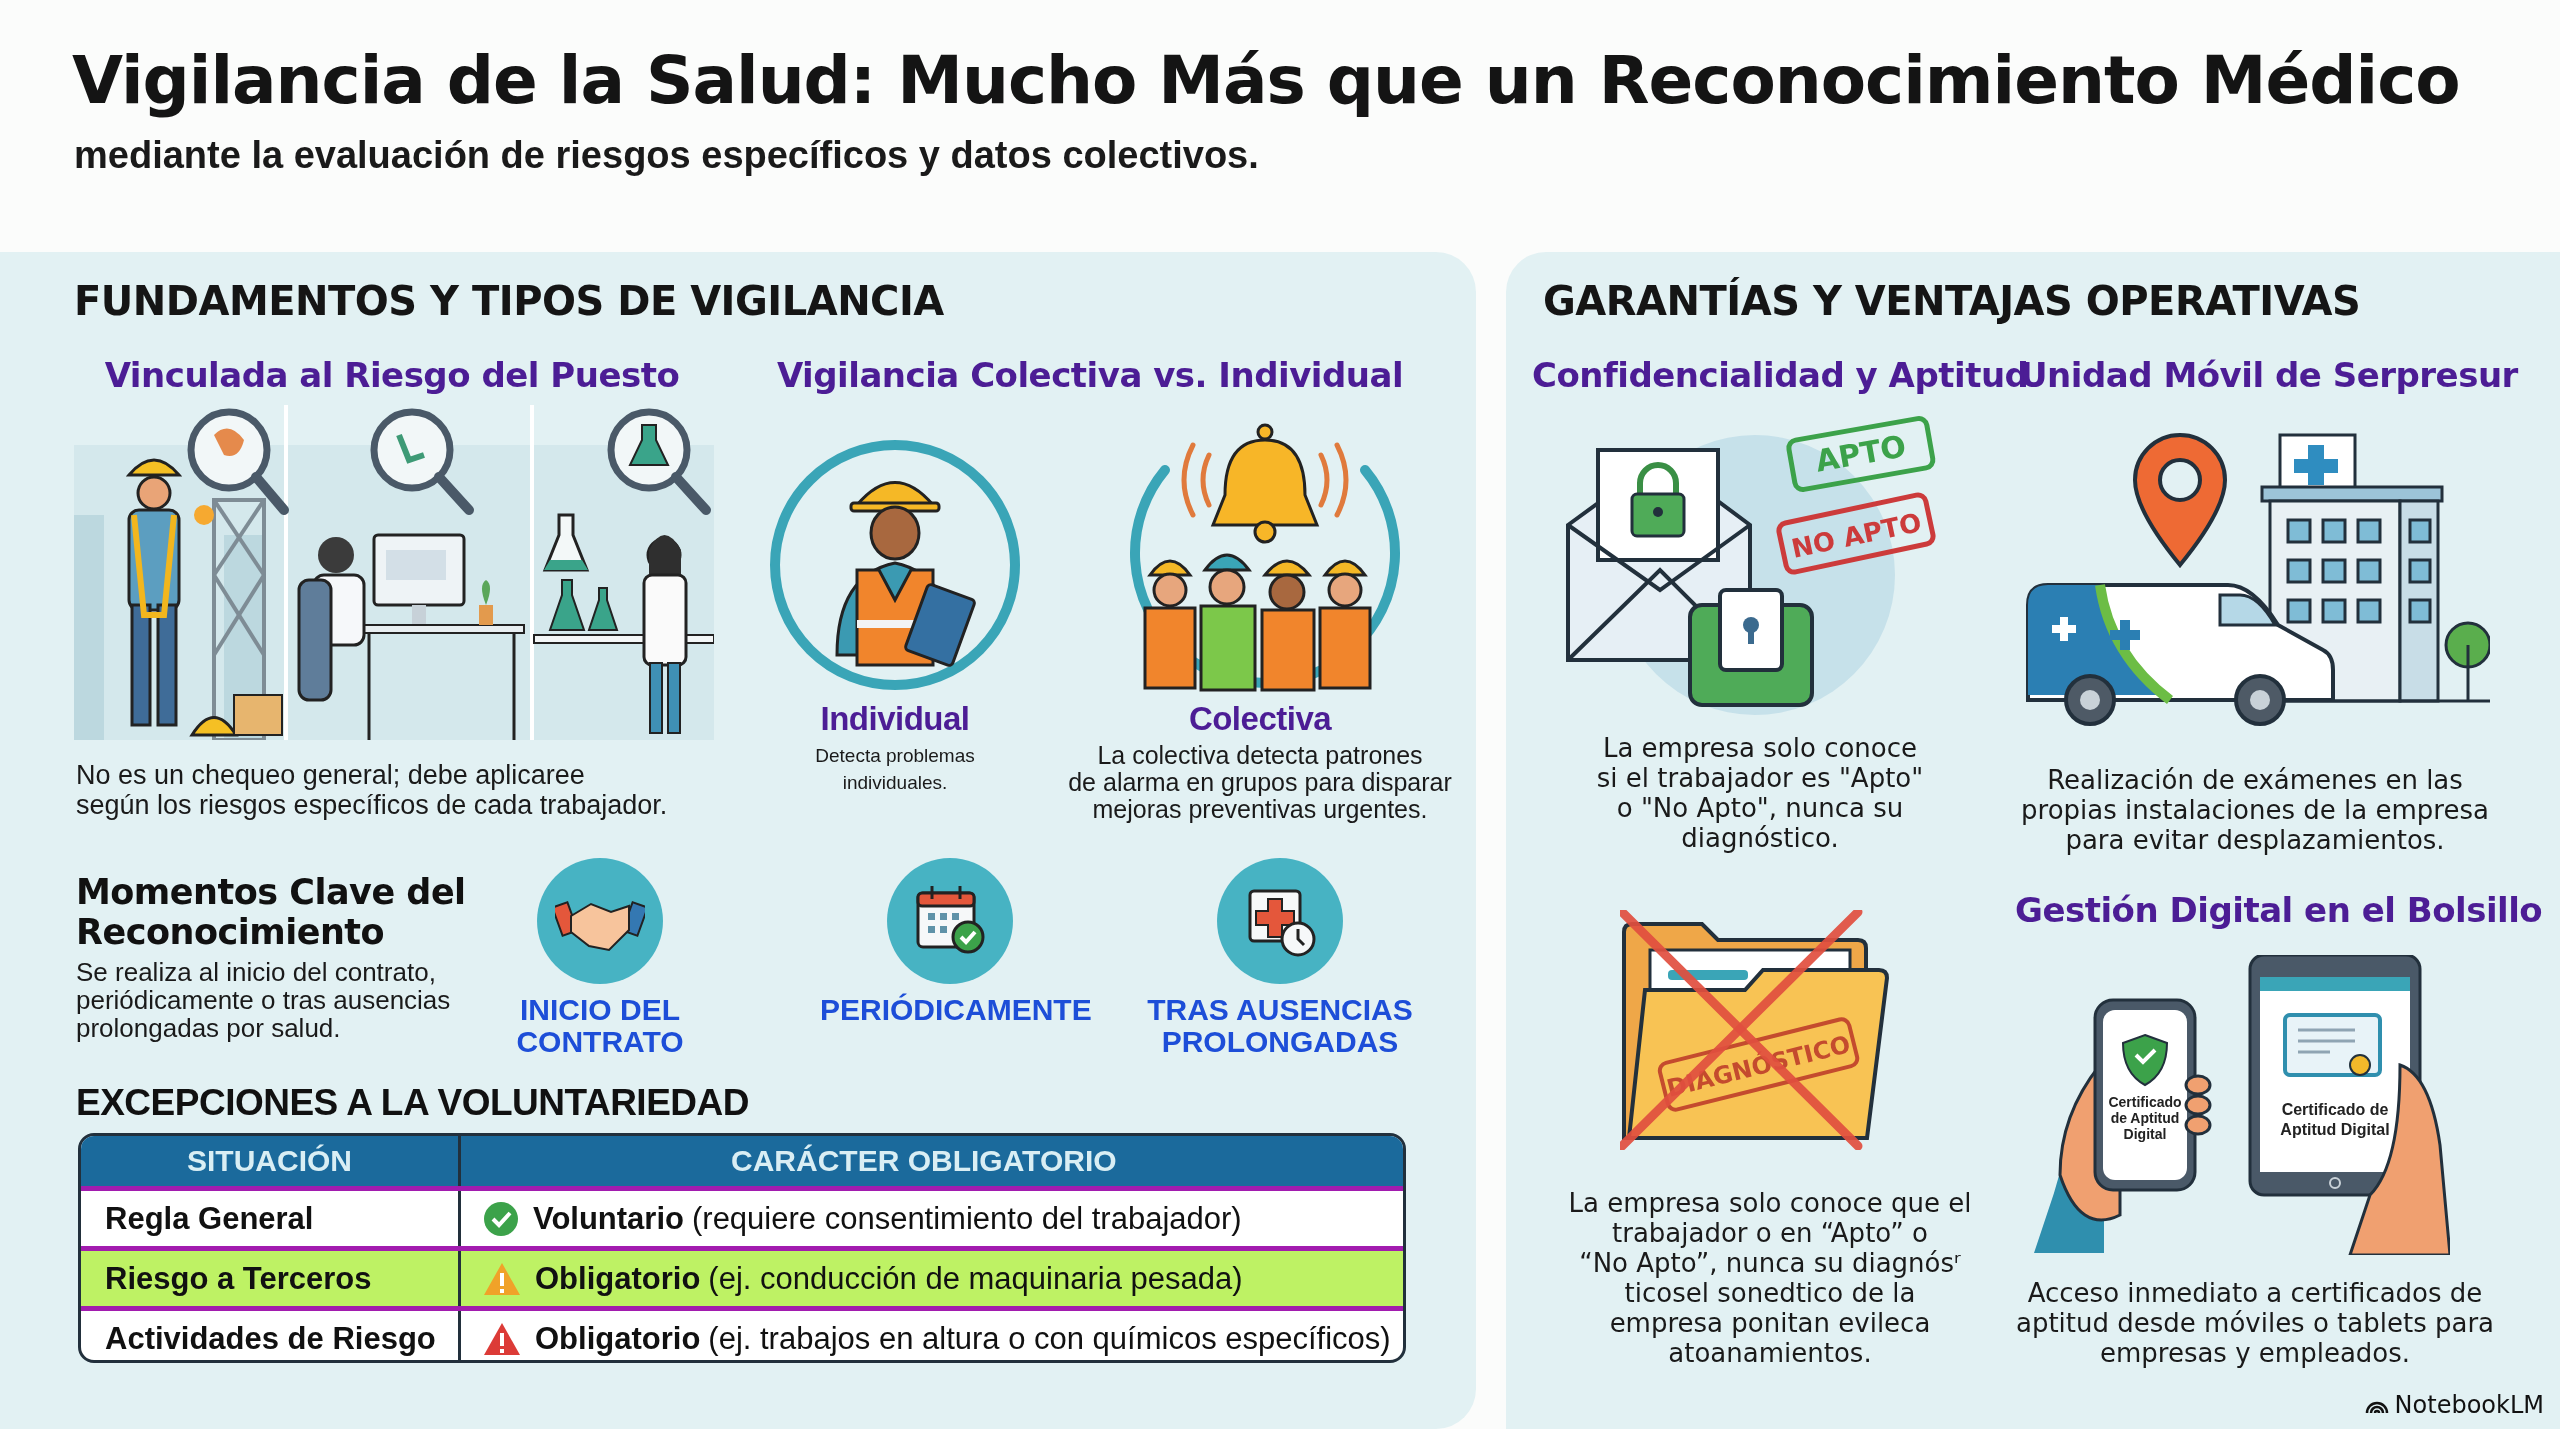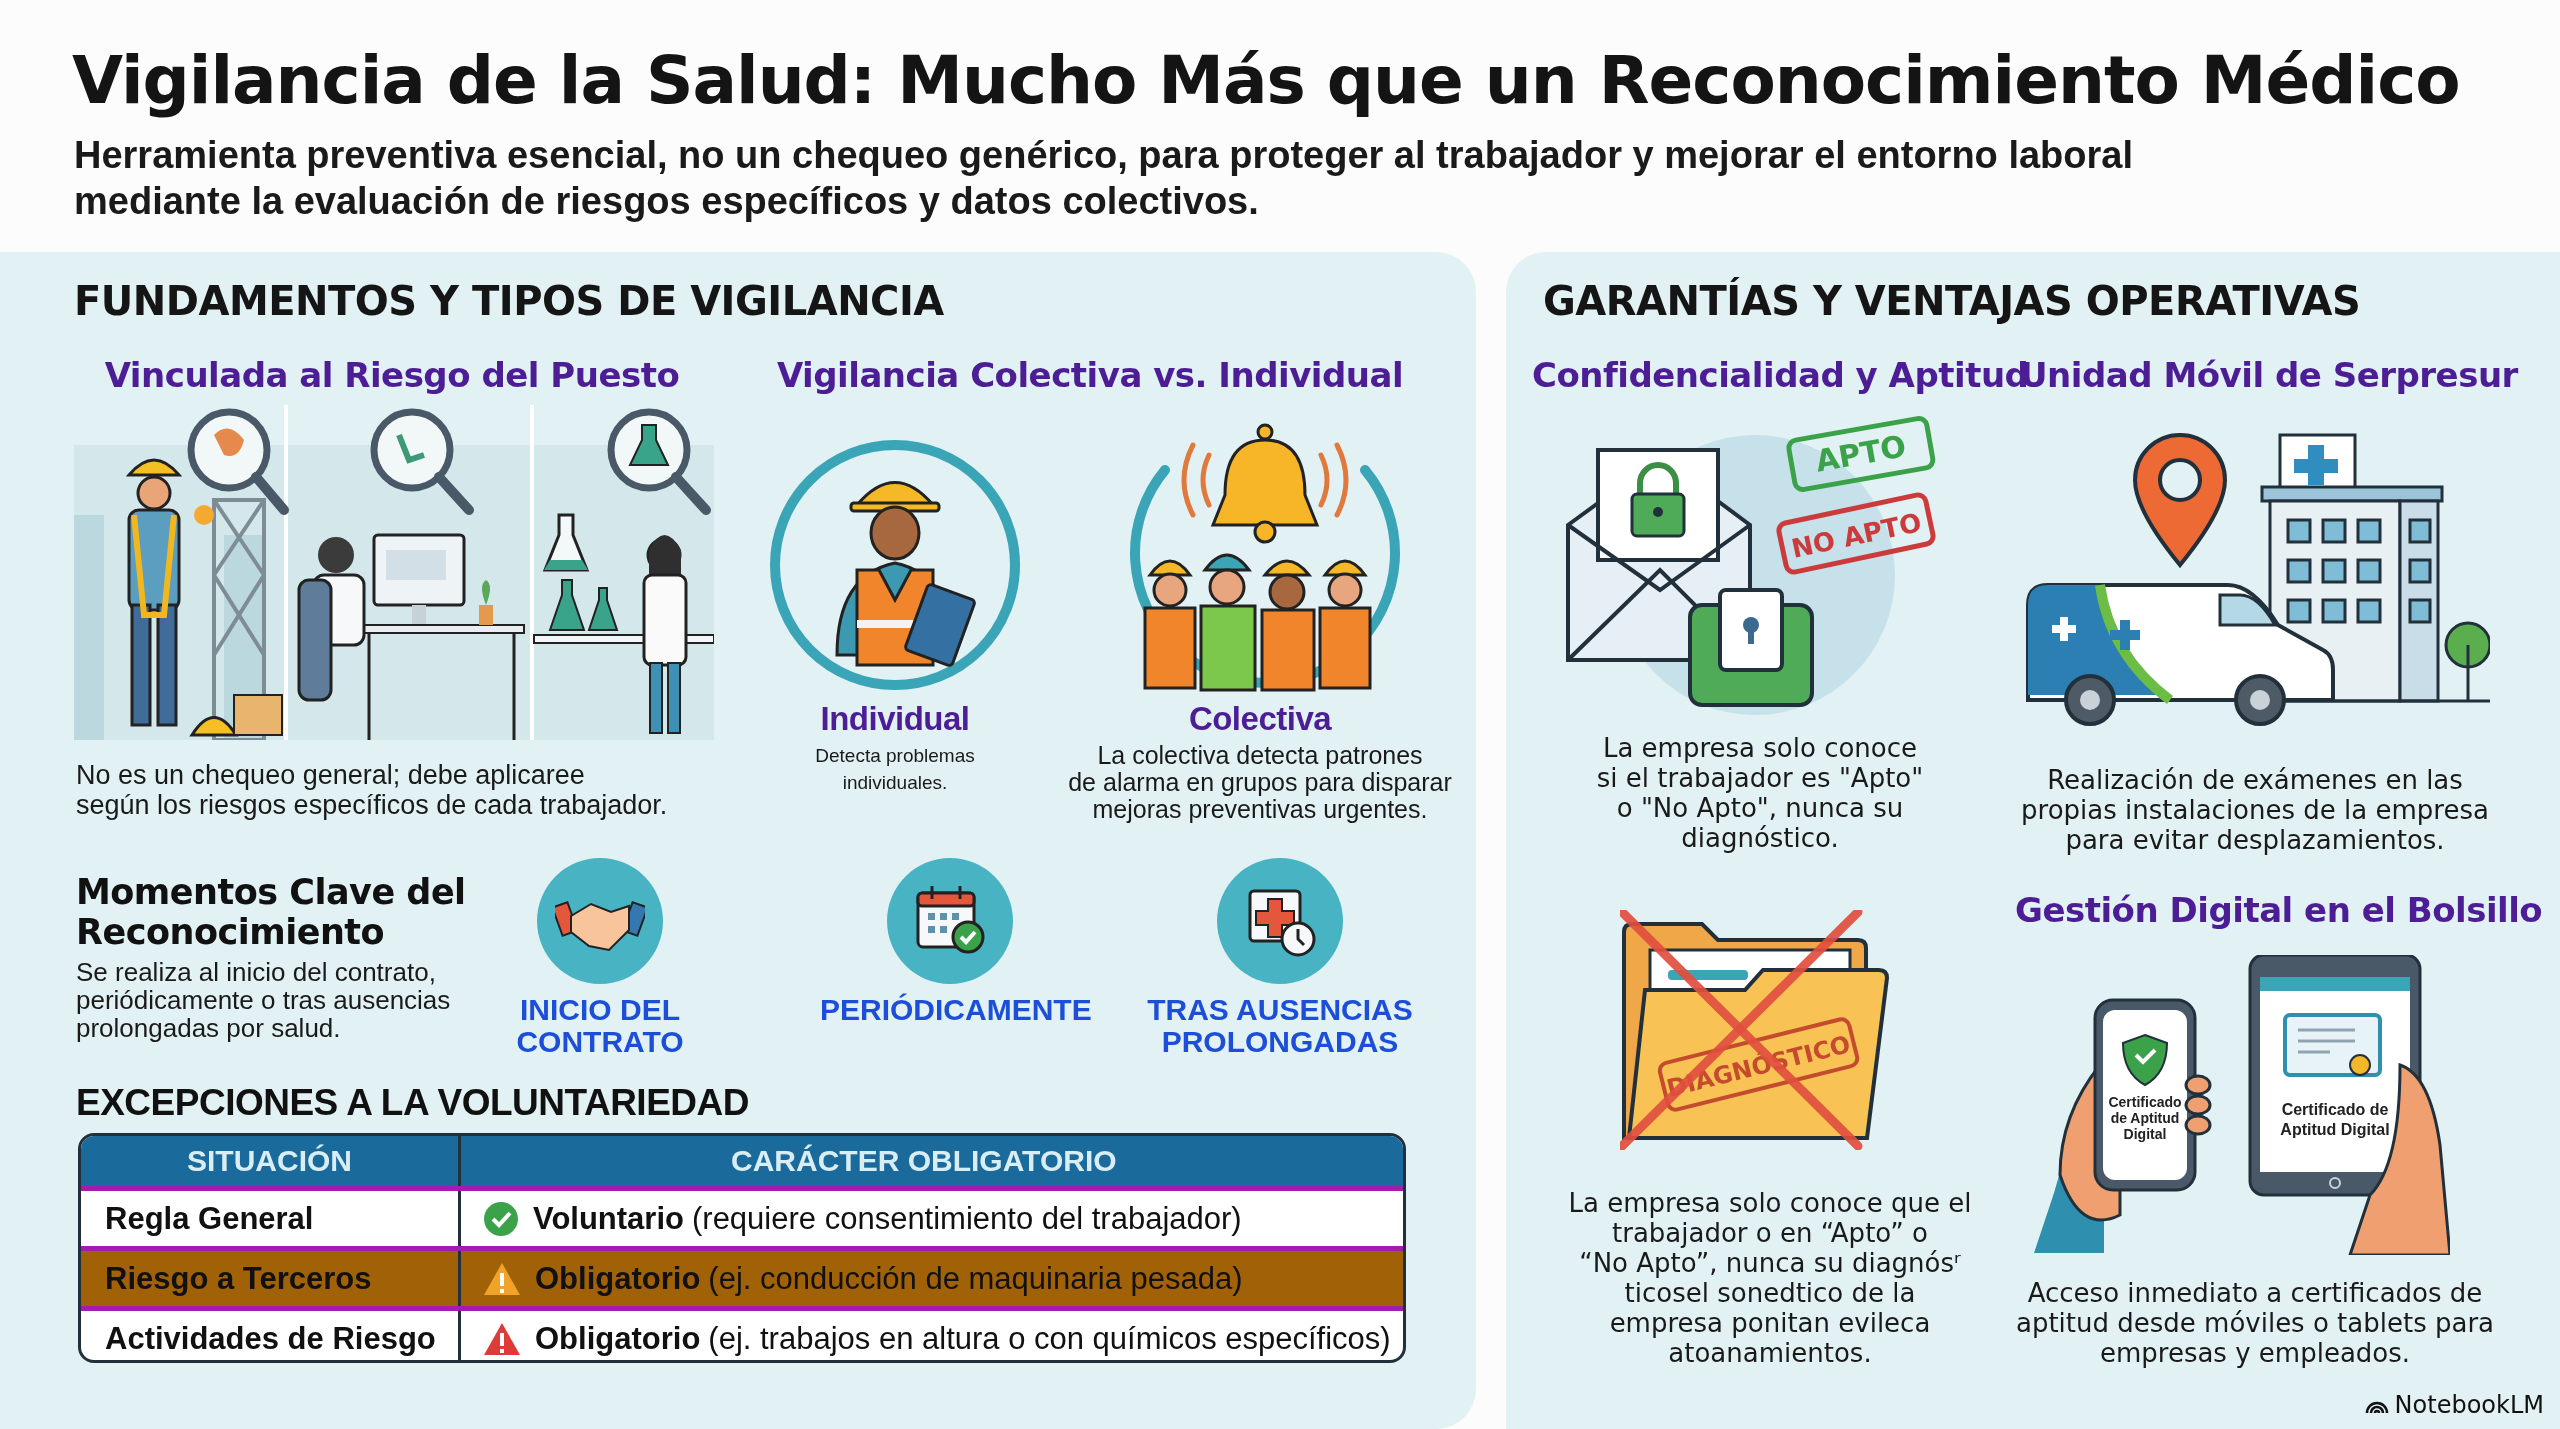--- a/index.html
+++ b/index.html
@@ -57,35 +57,34 @@
     left: 78px; top: 1133px; width: 1328px; height: 230px;
     border: 3px solid #22303c; border-radius: 16px; overflow: hidden; background: #fff;
   }
   .trow { display: flex; height: 60px; border-top: 5px solid #a21caf; }
   .trow.head { background: #1b6a9c; border-top: none; height: 50px; }
   .tcell { display: flex; align-items: center; font-size: 31px; }
   .tcell.c1 { width: 380px; padding-left: 24px; border-right: 3px solid #22303c; font-weight: bold; }
   .tcell.c2 { flex: 1; padding-left: 22px; }
   .trow.head .tcell { color: #d9eef4; font-weight: bold; font-size: 30px; justify-content: center; padding-left: 0; }
   .trow.head .c2 { justify-content: flex-start; padding-left: 270px; }
-  .trow.alt { background: #a16207; }
+  .trow.alt { background: #bef264; }
   .tcell .strong { font-weight: bold; margin-right: 8px; }
   .tcell svg { margin-right: 14px; flex-shrink: 0; }
 
   .circle-icon {
     border-radius: 50%; background: #47b3c3; display: flex; align-items: center; justify-content: center;
   }
   #brand { right: 16px; bottom: 10px; font-size: 24px; font-family: "DejaVu Sans", sans-serif; color: #111; display: flex; align-items: center; gap: 6px; }
 </style>
 </head>
 <body>
 
 <div class="abs" id="title">Vigilancia de la Salud: Mucho Más que un Reconocimiento Médico</div>
 <div class="abs" id="subtitle">
-  <div>Herramienta preventiva esencial, no un chequeo genérico, para proteger al trabajador y mejorar el entorno laboral</div>
   <div>mediante la evaluación de riesgos específicos y datos colectivos.</div>
 </div>
 
 <div class="abs panel" id="panel-left"></div>
 
 <div class="abs section-title" style="left:74px; top:278px;">FUNDAMENTOS Y TIPOS DE VIGILANCIA</div>
 
 <div class="abs sub-title" style="left:72px; top:355px; width:640px;">Vinculada al Riesgo del Puesto</div>
 <div class="abs" style="left:74px; top:405px; width:640px; height:335px;">
   <svg width="640" height="335" viewBox="0 0 640 335">

